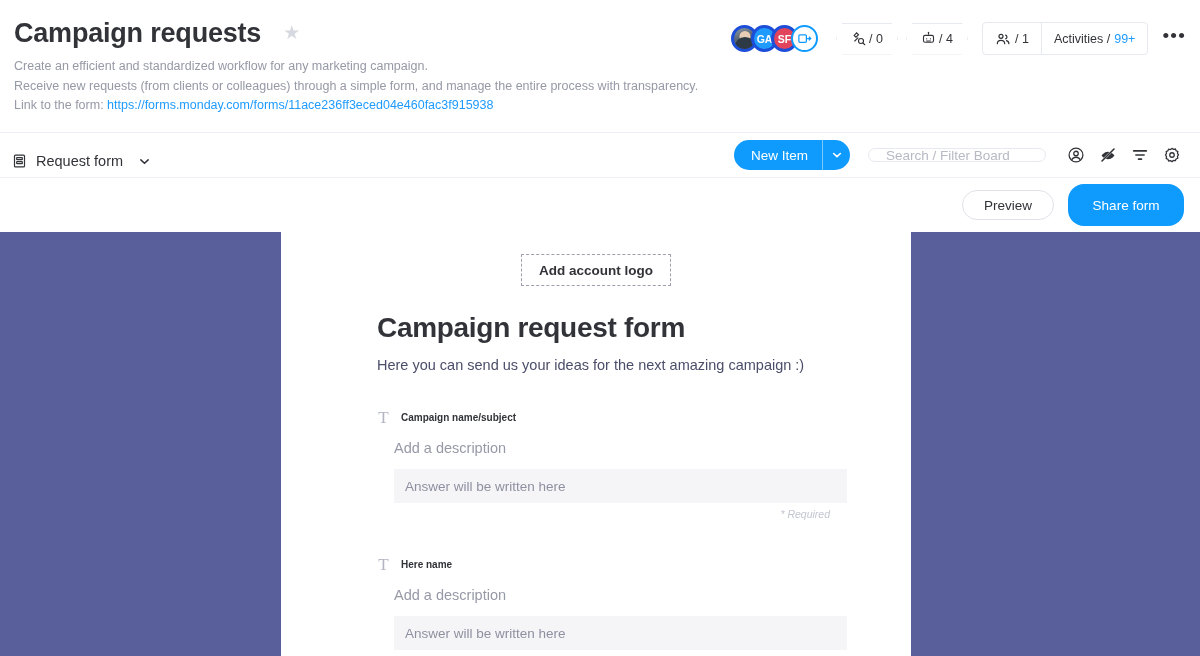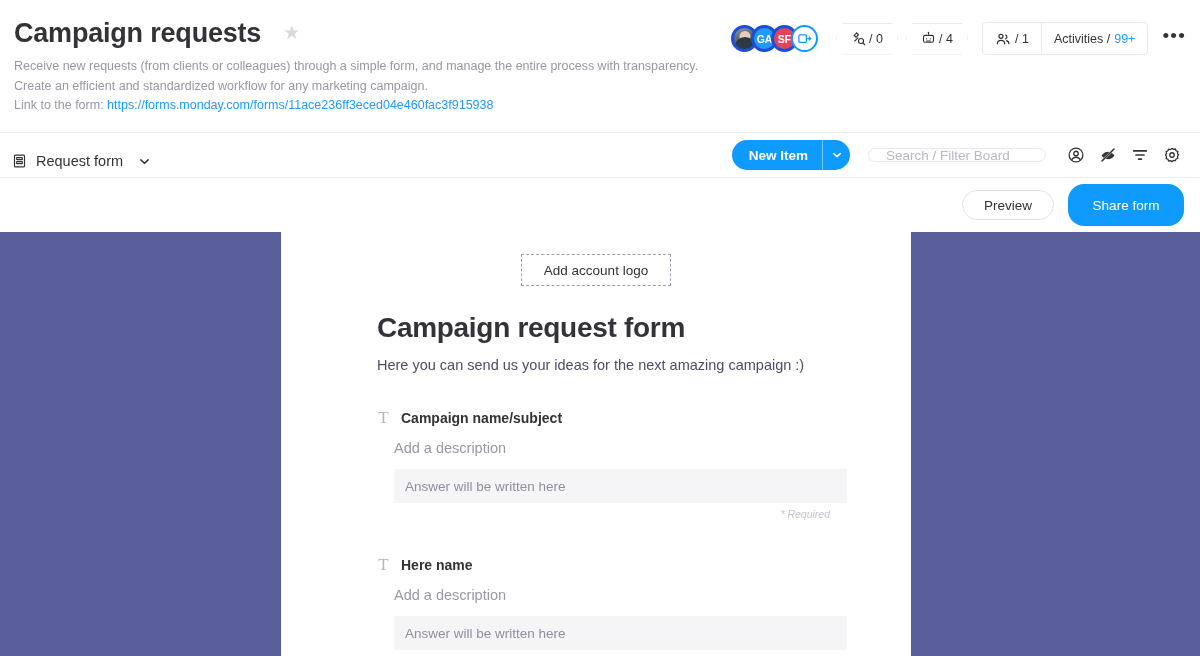--- a/index.html
+++ b/index.html
@@ -135,21 +135,21 @@
   .new-item-btn {
     display: flex; align-items: stretch;
     height: 30px; border-radius: 15px;
     background: #0f9bfe; color: #ffffff;
     overflow: hidden; cursor: pointer;
     margin-right: 18px;
   }
   .new-item-main {
     display: flex; align-items: center;
     padding: 0 14px 0 17px;
-    font-size: 13.5px; font-weight: bold;
+    font-size: 13.5px; font-weight: normal;
   }
   .new-item-split {
     display: flex; align-items: center; justify-content: center;
     width: 28px;
     border-left: 1px solid rgba(255,255,255,0.45);
   }
   .new-item-split svg { width: 10px; height: 10px; }
 
   .search-box {
     width: 178px; height: 14px;
@@ -215,42 +215,42 @@
     height: 100%;
     background: #ffffff;
     padding: 22px 0 0 0;
     overflow: hidden;
   }
   .logo-drop {
     margin: 0 auto;
     width: 150px; height: 32px;
     border: 1px dashed #9d9fae;
     display: flex; align-items: center; justify-content: center;
-    font-size: 13.5px; font-weight: normal; color: #323338;
+    font-size: 13.5px; font-weight: bold; color: #323338;
     cursor: pointer;
   }
   .form-inner { padding: 0 64px 0 96px; }
   .form-title {
     font-size: 28px; font-weight: bold;
     color: #323338; margin-top: 26px;
     letter-spacing: -0.3px;
   }
   .form-desc {
     font-size: 14.5px; color: #4b4e69;
     margin-top: 13px;
   }
 
   .field { margin-top: 36px; position: relative; }
   .field-head { display: flex; align-items: center; gap: 11px; }
   .field-type-icon {
     font-family: "Liberation Serif", serif;
     font-size: 17px; color: #b3b5c2;
     line-height: 1; width: 13px; text-align: center;
   }
-  .field-label { font-size: 14px; font-weight: bold; color: #323338; }
+  .field-label { font-size: 10px; font-weight: bold; color: #323338; }
   .field-descr {
     font-size: 14.5px; color: #9699a6;
     margin: 14px 0 0 17px;
   }
   .field-answer {
     margin: 13px 0 0 17px;
     height: 34px;
     background: #f5f5f7;
     display: flex; align-items: center;
     padding: 0 11px;
@@ -268,22 +268,22 @@
 <body>
 
 <div class="board-header">
 
   <div class="title-row">
     <div class="board-title">Campaign requests</div>
     <div class="star-icon">★</div>
   </div>
 
   <div class="subtitle-block">
+    <div class="subtitle-line">Create an efficient and standardized workflow for any marketing campaign.</div>
     <div class="subtitle-line">Receive new requests (from clients or colleagues) through a simple form, and manage the entire process with transparency.</div>
-    <div class="subtitle-line">Create an efficient and standardized workflow for any marketing campaign.</div>
     <div class="subtitle-line"><span>Link to the form: </span><a class="form-link" href="#">https://forms.monday.com/forms/11ace236ff3eced04e460fac3f915938</a></div>
   </div>
 
   <div class="header-right">
 
     <div class="avatars">
       <div class="avatar avatar-photo"></div>
       <div class="avatar" style="background:#1f9bfe">
           <span>GA</span>
         </div>

